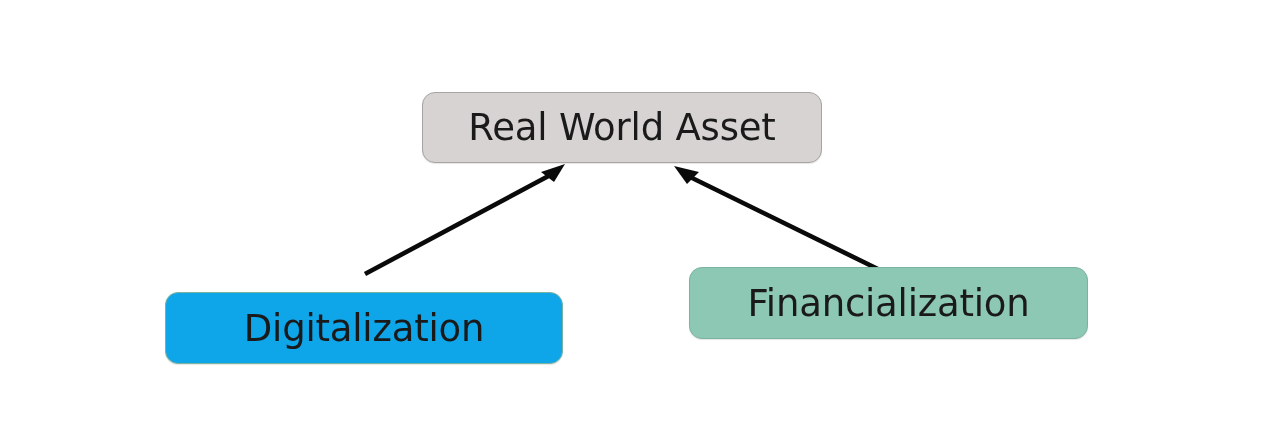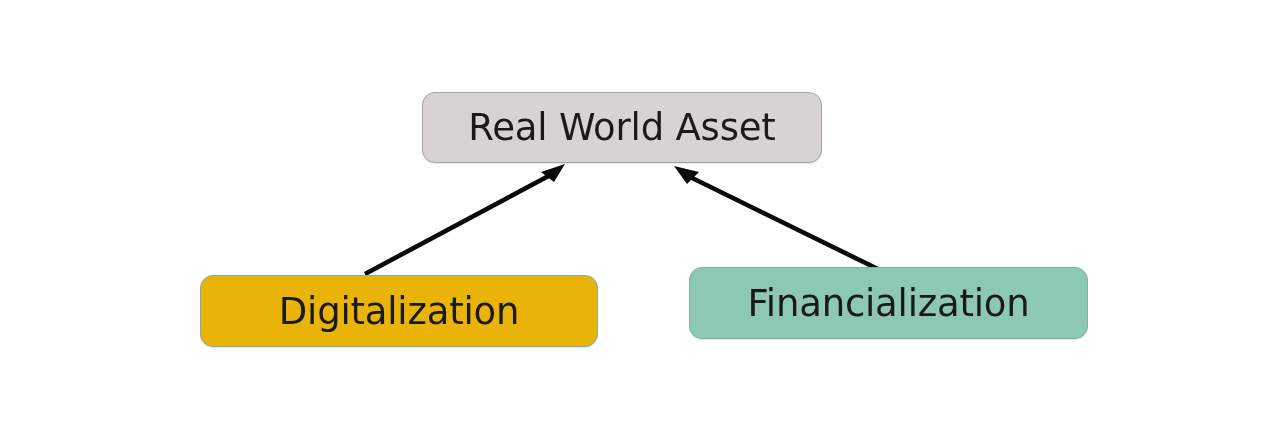--- a/index.html
+++ b/index.html
@@ -48,26 +48,25 @@
   #node-rwa {
     left: 422px;
     top: 92px;
     width: 400px;
     height: 71px;
     background: #d8d3d3;
     border-color: #a8a4a4;
   }
   #node-digitalization {
     left: 165px;
-    top: 275px;
+    top: 292px;
     width: 398px;
     height: 72px;
-    background: #eab308;
+    background: #0ea5e9;
     border-color: #7ab3a0;
-    margin-left: 35px;
   }
   #node-financialization {
     left: 689px;
     top: 267px;
     width: 399px;
     height: 72px;
     background: #8cc8b4;
     border-color: #7ab3a0;
   }
 </style>

